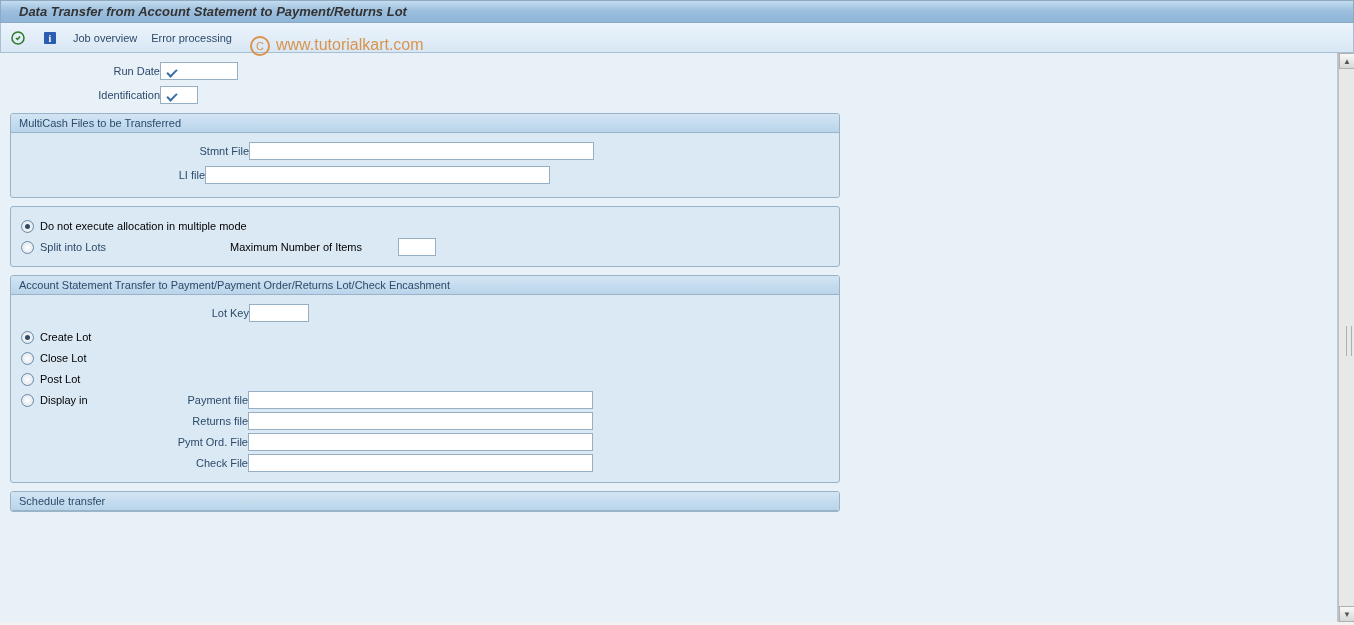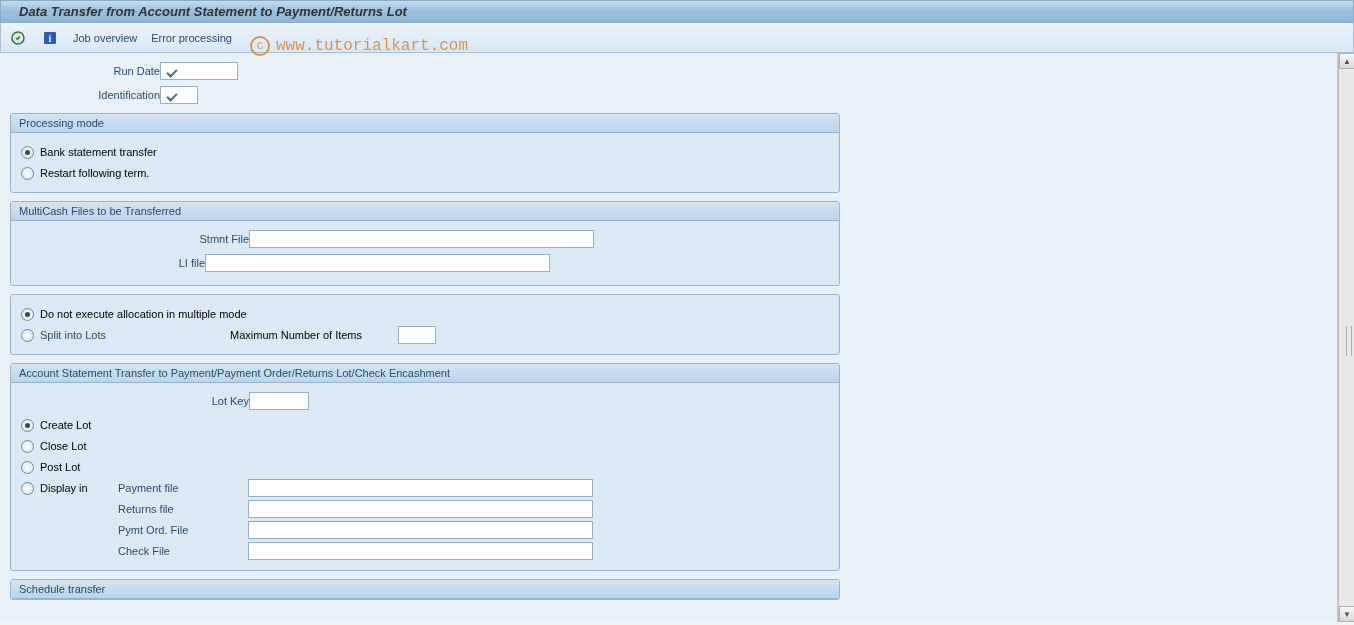--- a/index.html
+++ b/index.html
@@ -152,34 +152,34 @@
     .small-input { width:60px;}
     .med-input { width:345px;}
     .lot-input { width:60px;}
     .watermark {
       position:absolute;
       top:36px; left:250px;
       color:#d98b3a;
       font-size:16px;
       pointer-events:none;
       opacity:0.9;
-      font-family: Liberation Mono, monospace;
+      font-family: Liberation Sans, sans-serif;
     }
     .watermark-circle {
       display:inline-block;
       width:20px;height:20px;
       border:2px solid #d98b3a;
       border-radius:50%;
       text-align:center;
       line-height:16px;
       font-size:11px;
       margin-right:6px;
       vertical-align:middle;
     }
-    .file-sub-label { width:130px; display:inline-block; color:#2c4a6a;}
+    .file-sub-label { width:130px; display:inline-block; color:#2c4a6a;text-align:right;}
   </style>
 </head>
 <body>
 
 <div class="title-bar">
   <span class="title-bar-text">Data Transfer from Account Statement to Payment/Returns Lot</span>
 </div>
 
 <div class="toolbar">
   <span class="toolbar-icon" title="Execute">
@@ -213,33 +213,20 @@
     </span>
   </div>
   <div class="field-row">
     <span class="field-label">Identification</span>
     <span style="position:relative;display:flex;align-items:center;">
       <input class="text-input required-input" style="width: 38px;" value="">
       <span class="req-mark" style="position:absolute;left:3px;top:3px;"></span>
     </span>
   </div>
 
-  <div class="group-box">
-    <div class="group-header">Processing mode</div>
-    <div class="group-body">
-      <div class="radio-row">
-        <span class="radio checked"></span>
-        <span>Bank statement transfer</span>
-      </div>
-      <div class="radio-row">
-        <span class="radio"></span>
-        <span>Restart following term.</span>
-      </div>
-    </div>
-  </div>
 
   <div class="group-box">
     <div class="group-header">MultiCash Files to be Transferred</div>
     <div class="group-body">
       <div class="field-row">
         <span class="field-label" style="width:228px">Stmnt File</span>
         <input class="text-input med-input" value="" style="">
       </div>
       <div class="field-row">
         <span class="field-label" style="width:184px">LI file</span>

